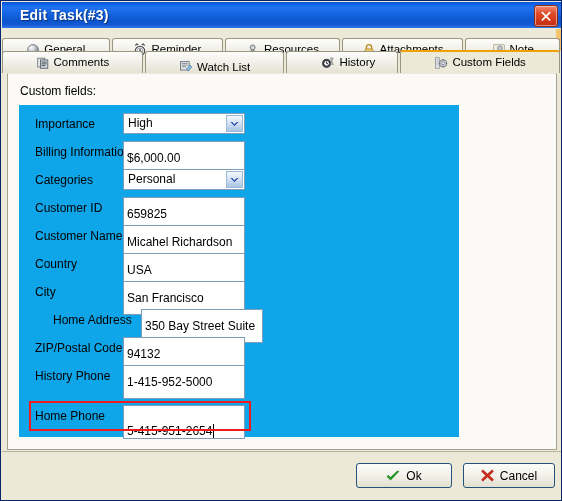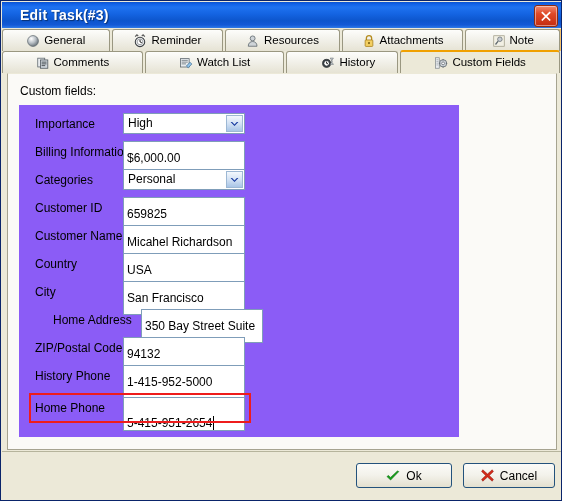--- a/index.html
+++ b/index.html
@@ -64,21 +64,21 @@
     width: 560px; height: 46px;
     background: #ece9d8;
   }
   .tabrow {
     position: absolute;
     left: 0;
     width: 560px;
     height: 23px;
     display: flex;
   }
-  .tabrow.r1 { top: 1px; }
+  .tabrow.r1 { top: 10px; }
   .tabrow.r2 { top: 23px; }
 
   .tab {
     position: relative;
     height: 22px;
     box-sizing: border-box;
     margin-right: 2px;
     background: linear-gradient(to bottom, #fdfdfb 0%, #f2f1ea 45%, #e6e3d4 100%);
     border: 1px solid #9a9781;
     border-bottom: none;
@@ -106,21 +106,21 @@
   .tab-ico { width: 14px; height: 14px; flex: none; display: block; }
 
   
   .w-general     { width: 108px; }
   .w-reminder    { width: 112px; }
   .w-resources   { width: 115px; }
   .w-attachments { width: 122px; }
   .w-note        { width: 95px; }
   
   .w-comments   { width: 141px; }
-  .w-watchlist  { width: 140px; }
+  .w-watchlist  { width: 140px; align-items: flex-end; }
   .w-history    { width: 112px; padding-left: 12px; }
   .w-customf    { width: 160px; }
 
   
   .orange-hint {
     position: absolute;
     right: 0; top: 1px;
     width: 6px; height: 22px;
     background: #f5c36a;
   }
@@ -140,21 +140,21 @@
     position: absolute;
     left: 12px; top: 10px;
     font-size: 12px;
     color: #000;
   }
 
   .fieldpanel {
     position: absolute;
     left: 11px; top: 31px;
     width: 440px; height: 332px;
-    background: #8b5cf6;
+    background: #0ea5e9;
   }
 
   .field-row {
     position: absolute;
     left: 0;
     height: 24px;
     width: 100%;
   }
   .field-label {
     position: absolute;
@@ -430,21 +430,21 @@
       <div class="field-row" style="top:232px;">
         <span class="field-label">ZIP/Postal Code</span>
         <input class="field-input" type="text" readonly="" value="94132" style="">
       </div>
 
       <div class="field-row" style="top:260px;">
         <span class="field-label">History Phone</span>
         <input class="field-input" type="text" readonly="" value="1-415-952-5000" style="">
       </div>
 
-      <div class="field-row" style="top:292px;">
+      <div class="field-row" style="top:300px;">
         <span class="field-label">Home Phone</span>
         <div class="field-input"><span>5-415-951-2654</span><span class="caret"></span></div>
         <div class="highlight-box"></div>
       </div>
 
     </div>
   </div>
 
   <div class="footer">
     <div class="btn btn-ok">

